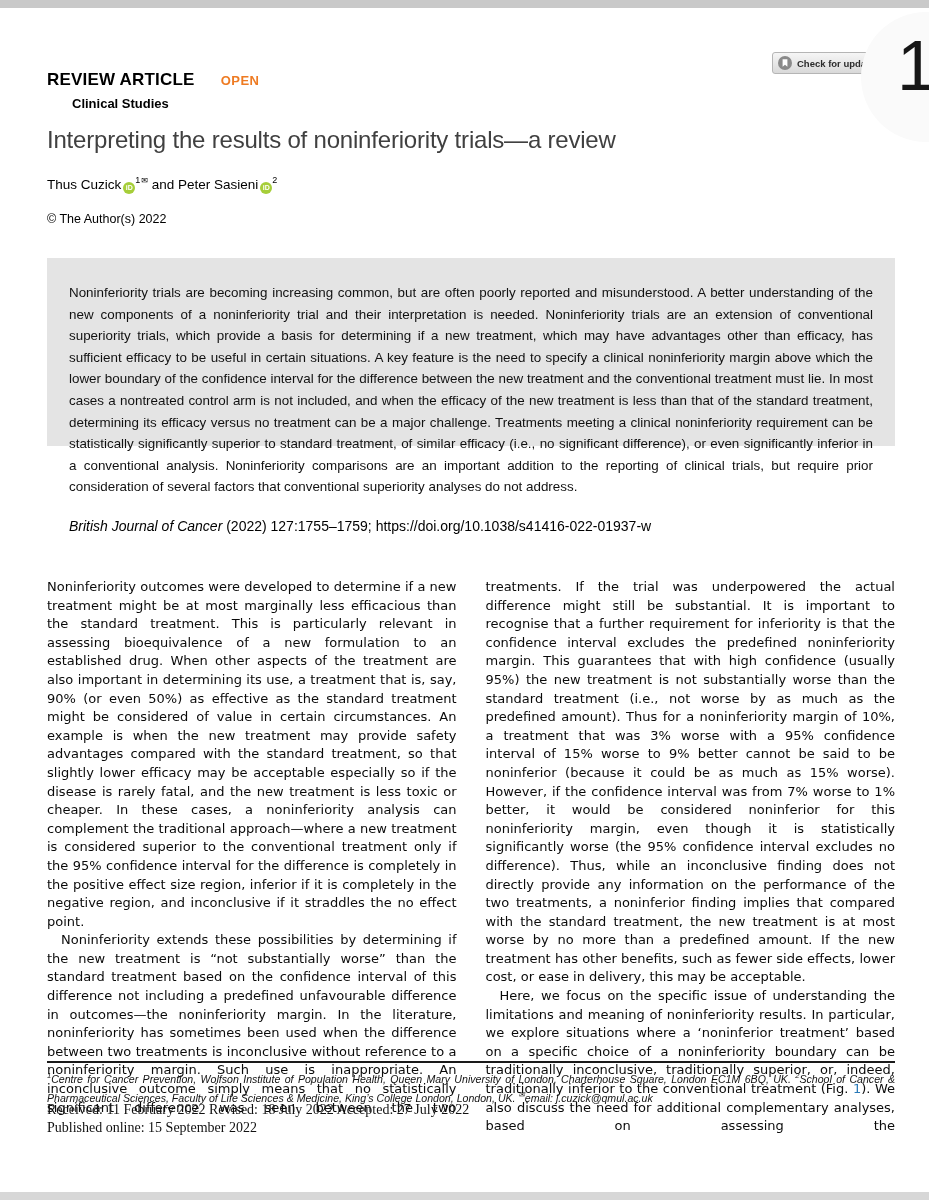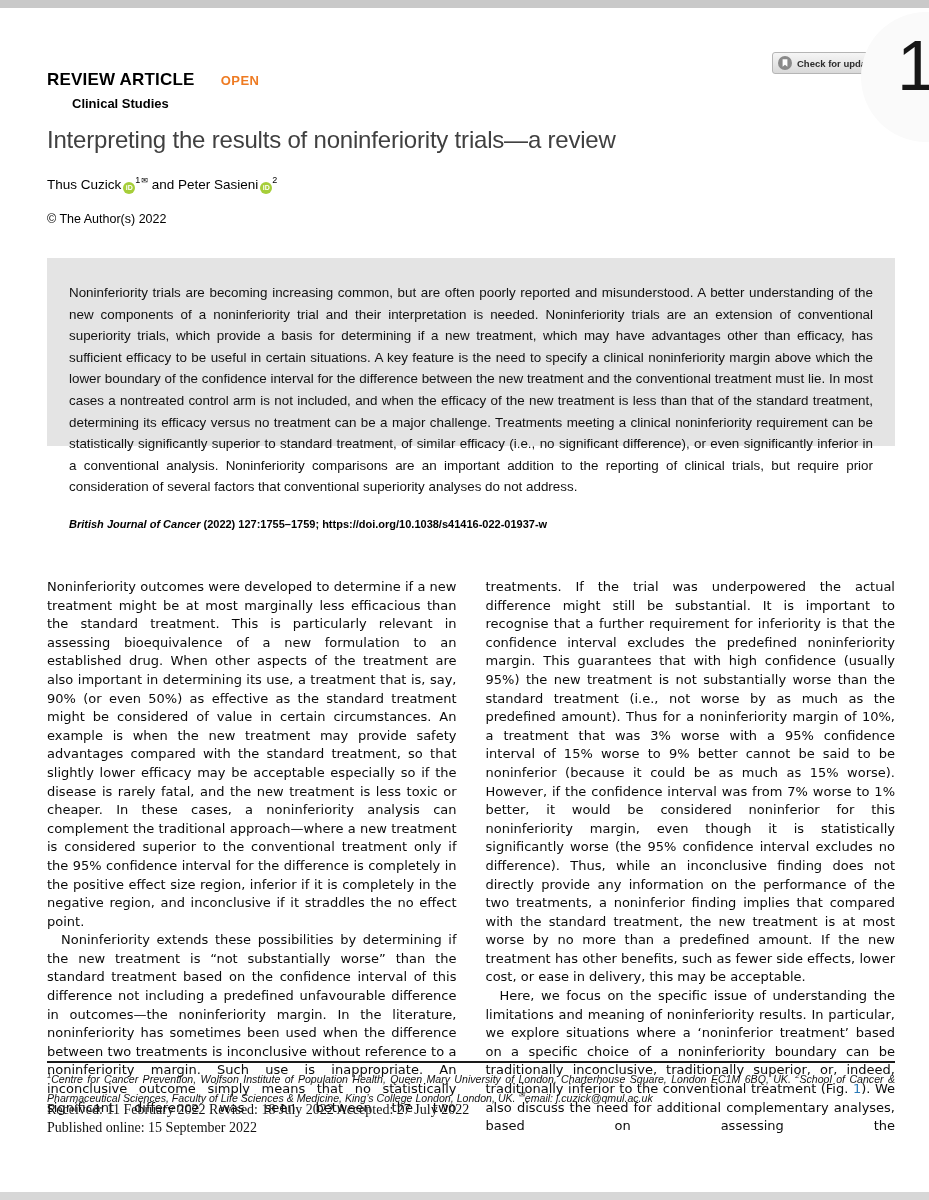--- a/index.html
+++ b/index.html
@@ -30,21 +30,21 @@
                  display:flex; align-items:center; padding-left:5px; gap:5px; white-space:nowrap; overflow:hidden; }
   .check-badge .txt { font-size:9.5px; color:#2b2b2b; font-weight:700; }
   .page-circle { position:absolute; top:12px; right:-62px; width:130px; height:130px; border-radius:50%;
                  background:#fafafa; z-index:2; }
   .page-circle .num { position:absolute; top:14px; left:36px; font-size:70px; font-weight:400; color:#161616;
                       font-family:"Liberation Sans", sans-serif; }
 
   
   .abstract-box { position:absolute; top:258px; left:47px; width:848px; height:188px; background:#e4e4e4; padding:24px 22px 0 22px; }
   .abstract-text { font-size:13.4px; line-height:21.6px; text-align:justify; color:#111; }
-  .citation { margin-top:20px; font-size:11px;font-weight:bold; }
+  .citation { margin-top:20px; font-size:14px; }
   .citation .jrnl { font-style:italic; }
 
   
   .cols { position:absolute; top:578px; left:47px; width:848px; display:flex; gap:29px; }
   .col { width:410px; font-family:"DejaVu Sans", sans-serif; font-size:13px; line-height:18.6px; text-align:justify; color:#0a0a0a; }
   .col h2 { font-family:"DejaVu Sans", sans-serif; font-size:13.5px; font-weight:700; margin-bottom:2px; letter-spacing:.1px; }
   .col p.indent { text-indent:14px; }
   .col p.cont { text-align-last:justify; }
   .fig-link { color:#2a7ab8; }
 

